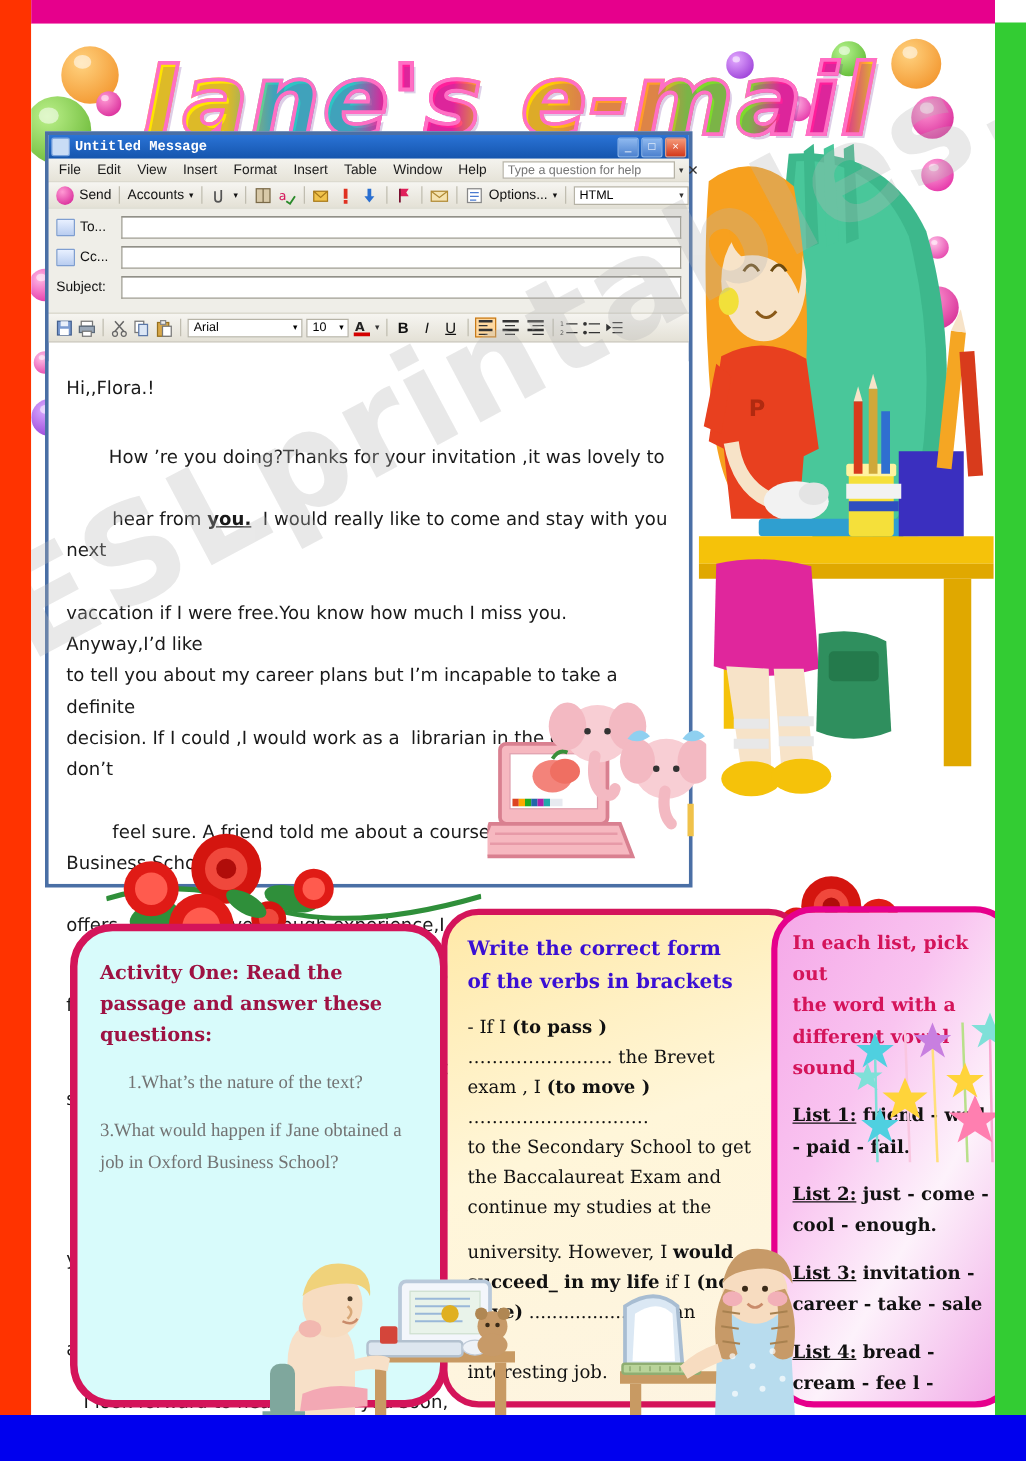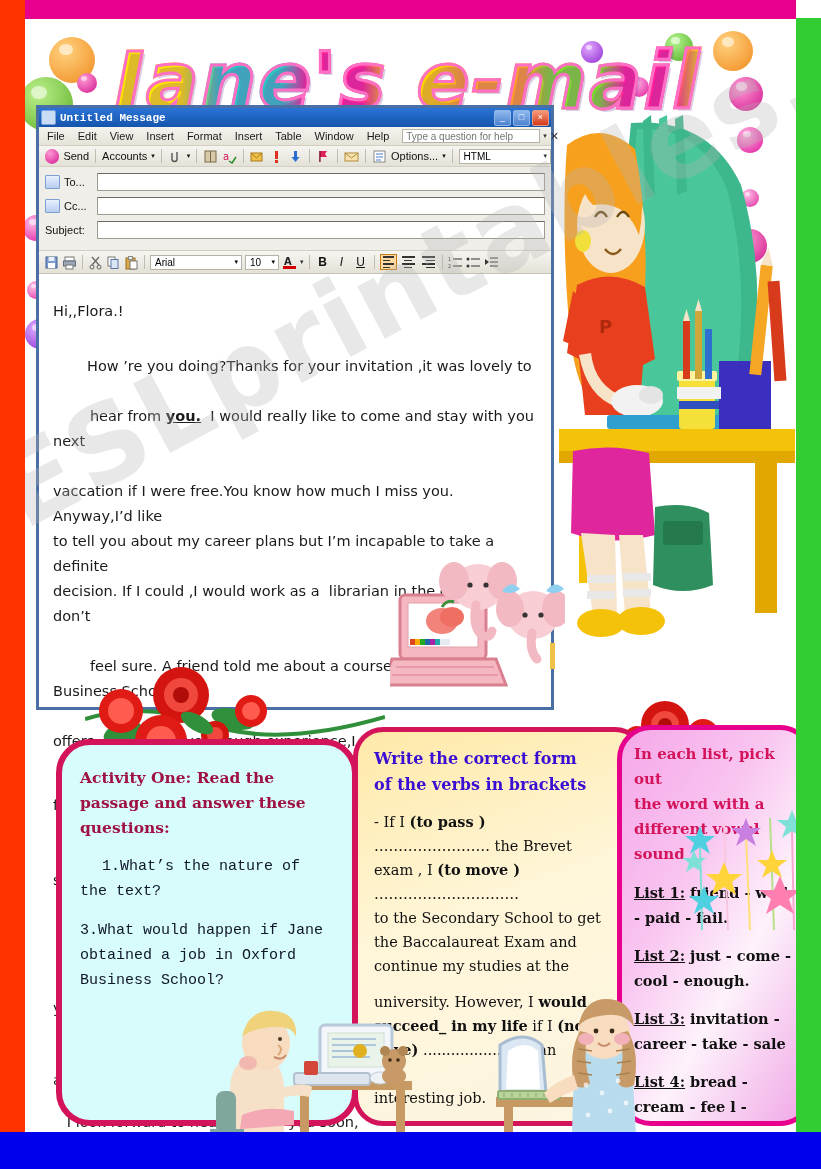--- a/index.html
+++ b/index.html
@@ -108,22 +108,22 @@
   
   .boxes{position:absolute;left:25px;top:706px;width:771px;height:410px;}
 
   .abox{position:absolute;box-sizing:border-box;overflow:hidden;}
 
   .abox1{left:6px;top:14px;width:302px;height:387px;
     background:#d8fbfb;border:6px solid #d4145a;border-radius:34px;
     padding:20px 16px 8px 18px;}
   .abox1 .hd{color:#9e1243;font-weight:bold;font-size:15.5px;line-height:25px;
     font-family:"DejaVu Serif",serif;}
-  .abox1 .q{color:#0f172a;font-size:15px;line-height:25px;margin-top:14px;
-    font-family:Liberation Mono, monospace;}
+  .abox1 .q{color:#737373;font-size:15px;line-height:25px;margin-top:14px;
+    font-family:Liberation Serif, serif;}
   .abox1 .q u{text-decoration:underline;font-weight:bold;}
 
   .abox2{left:303px;top:2px;width:292px;height:399px;
     background:linear-gradient(160deg,#ffe9a8 0%,#fff6d9 45%,#fdf4e2 100%);
     border:5px solid #d4145a;border-radius:30px;padding:14px 14px 6px 16px;}
   .abox2 .hd{color:#3a0fd4;font-weight:bold;font-size:16px;line-height:26px;
     font-family:"DejaVu Serif",serif;}
   .abox2 .p{color:#111;font-size:14.5px;line-height:24px;margin-top:12px;
     font-family:"DejaVu Serif",serif;}
   .abox2 .p b{font-weight:bold;}

